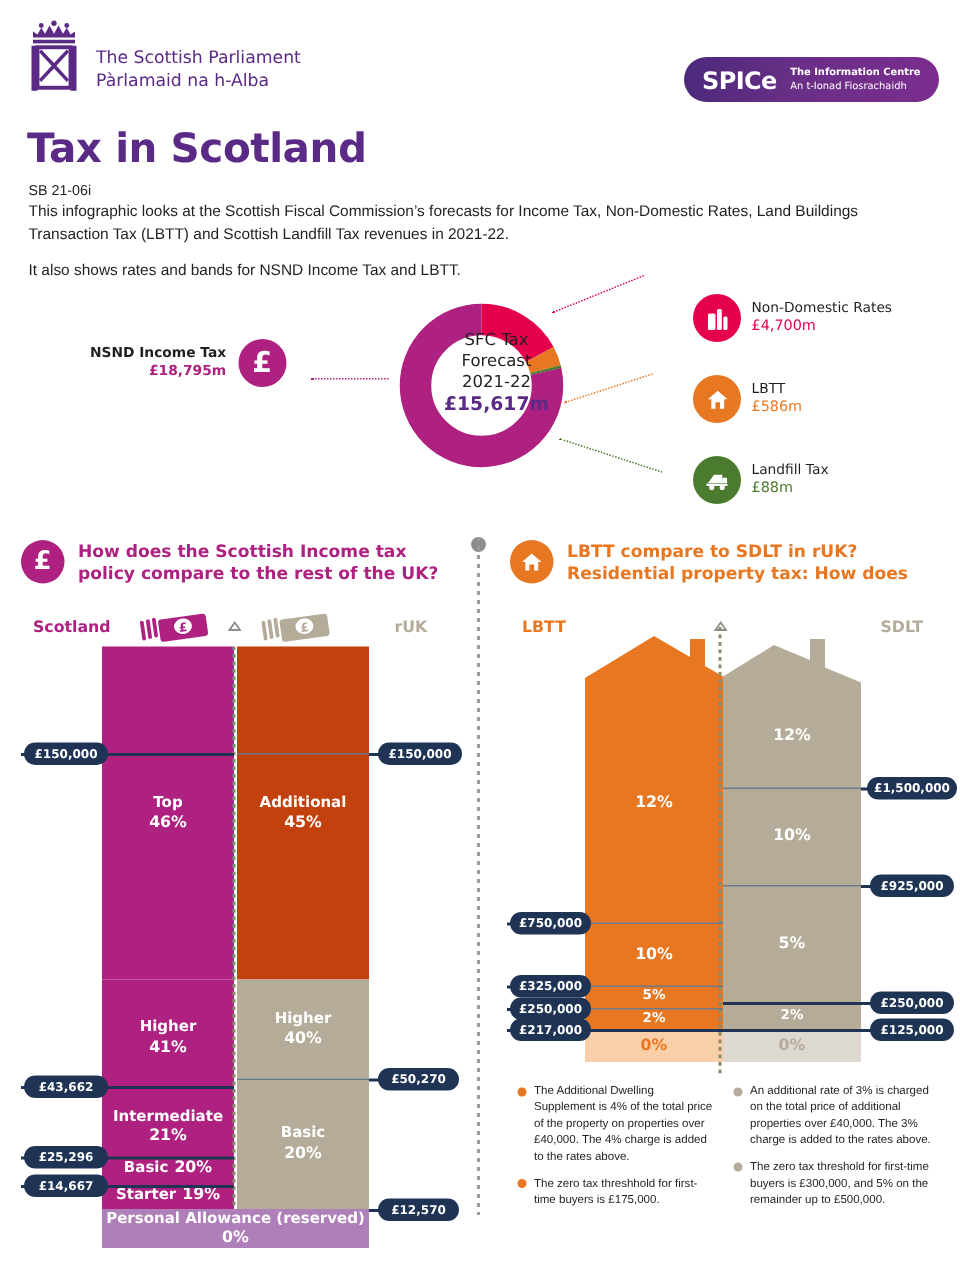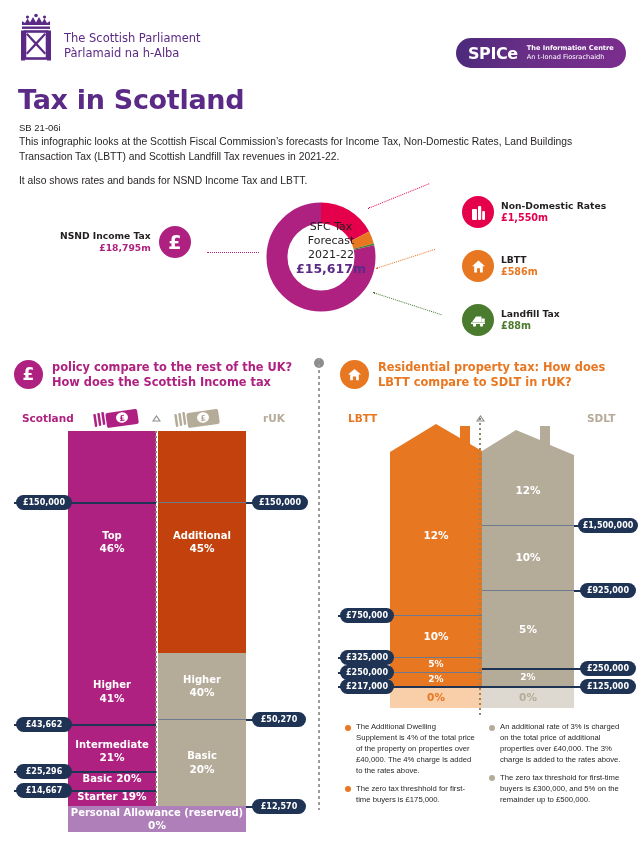--- a/index.html
+++ b/index.html
@@ -33,21 +33,21 @@
 
   
   .donut-wrap{position:absolute;left:0;top:190px;width:564px;height:150px;}
   .donut{position:absolute;left:262px;top:6px;}
   .donut-centre{position:absolute;left:288px;top:30px;width:86px;text-align:center;
      font-family:"DejaVu Sans",sans-serif;color:#231f20;font-size:11px;line-height:1.25;}
   .donut-centre .amt{color:#5B2A86;font-weight:bold;font-size:12.5px;}
 
   .legend-item{position:absolute;display:flex;align-items:center;gap:7px;}
   .legend-badge{width:32px;height:32px;border-radius:50%;display:flex;align-items:center;justify-content:center;flex:0 0 auto;}
-  .legend-txt{font-family:"DejaVu Sans",sans-serif;font-size:9.2px;line-height:1.3;font-weight:bold;}
+  .legend-txt{font-family:"DejaVu Sans",sans-serif;font-size:9.2px;line-height:1.3;font-weight:normal;}
   .legend-txt .lab{color:#231f20;}
   .legend-txt .val{font-size:9.6px;}
 
   .nsnd{position:absolute;left:60px;top:226px;display:flex;align-items:center;gap:8px;}
   .nsnd .t{text-align:right;font-family:"DejaVu Sans",sans-serif;font-size:9.2px;font-weight:bold;line-height:1.35;}
   .nsnd .t .lab{color:#231f20;}
   .nsnd .t .val{color:#AF2180;}
 
   .leader{position:absolute;border-top:1.6px dotted #AF2180;}
 
@@ -166,21 +166,21 @@
       <svg width="17" height="17" viewBox="0 0 17 17">
           <g fill="#fff">
         <rect x="2" y="5" width="5" height="11" rx="1"></rect>
             <rect x="8" y="2" width="3.2" height="14" rx="1"></rect>
         <rect x="12.2" y="7" width="2.8" height="9" rx="1"></rect>
           </g>
         </svg>
     </div>
     <div class="legend-txt">
       <div class="lab">Non-Domestic Rates</div>
-      <div class="val" style="color:#E5004C;">£1,550m</div>
+      <div class="val" style="color:#E5004C;">£4,700m</div>
     </div>
   </div>
 
   <div class="legend-item" style="left:462px;top:250px;">
     <div class="legend-badge" style="background:#E87722;">
       <svg width="17" height="17" viewBox="0 0 17 17">
           <path fill="#fff" d="M8.5 2.5 L15 8.2 L12.8 8.2 L12.8 14.5 L10 14.5 L10 10.2 L7 10.2 L7 14.5 L4.2 14.5 L4.2 8.2 L2 8.2 Z"></path>
         </svg>
     </div>
     <div class="legend-txt">
@@ -208,22 +208,22 @@
   </div>
 
   <div class="divider-dot"></div>
   <div class="divider"></div>
 
   <div class="sec-head" style="left:14px;top:360px;width:290px;">
     <div class="sec-icon" style="background:#AF2180;">
       <span style="color:#fff;font-size:17px;font-weight:bold;font-family:'DejaVu Sans',sans-serif;line-height:1;">£</span>
     </div>
     <div class="sec-title" style="color:#AF2180;">
+      <div>How does the Scottish Income tax</div>
       <div>policy compare to the rest of the UK?</div>
-      <div>How does the Scottish Income tax</div>
     </div>
   </div>
 
   <div class="colhead" style="left:22px;top:412px;color:#AF2180;">Scotland</div>
   <div class="colhead" style="left:263px;top:412px;color:#B5AB99;">rUK</div>
 
   <div style="position:absolute;left:92px;top:408px;">
     <svg width="52" height="26" viewBox="0 0 52 26">
         <g fill="#AF2180">
       <rect x="2" y="6" width="2.5" height="13" rx="1" transform="rotate(-8 3 12)"></rect>
@@ -321,22 +321,22 @@
   <div class="lead" style="left:246px;top:806px;width:20px;"></div>
   <div class="pill" style="left:252px;top:799px;width:54px;">£12,570</div>
 
   <div class="sec-head" style="left:340px;top:360px;width:290px;">
     <div class="sec-icon" style="background:#E87722;">
       <svg width="17" height="17" viewBox="0 0 17 17">
           <path fill="#fff" d="M8.5 3 L15 8.6 L12.8 8.6 L12.8 14.3 L10.1 14.3 L10.1 10.4 L6.9 10.4 L6.9 14.3 L4.2 14.3 L4.2 8.6 L2 8.6 Z"></path>
         </svg>
     </div>
     <div class="sec-title" style="color:#E87722;">
+      <div>LBTT compare to SDLT in rUK?</div>
       <div>Residential property tax: How does</div>
-      <div>LBTT compare to SDLT in rUK?</div>
     </div>
   </div>
 
   <div class="colhead" style="left:348px;top:412px;color:#E87722;">LBTT</div>
   <div class="colhead" style="left:587px;top:412px;color:#B5AB99;">SDLT</div>
 
   <div style="position:absolute;left:476px;top:409px;width:9px;height:8px;">
     <svg width="9" height="8" viewBox="0 0 9 8">
         <path d="M4.5 1 L8 6 L1 6 Z" fill="none" stroke="#8d8d8d" stroke-width="1.2"></path>
       </svg>

